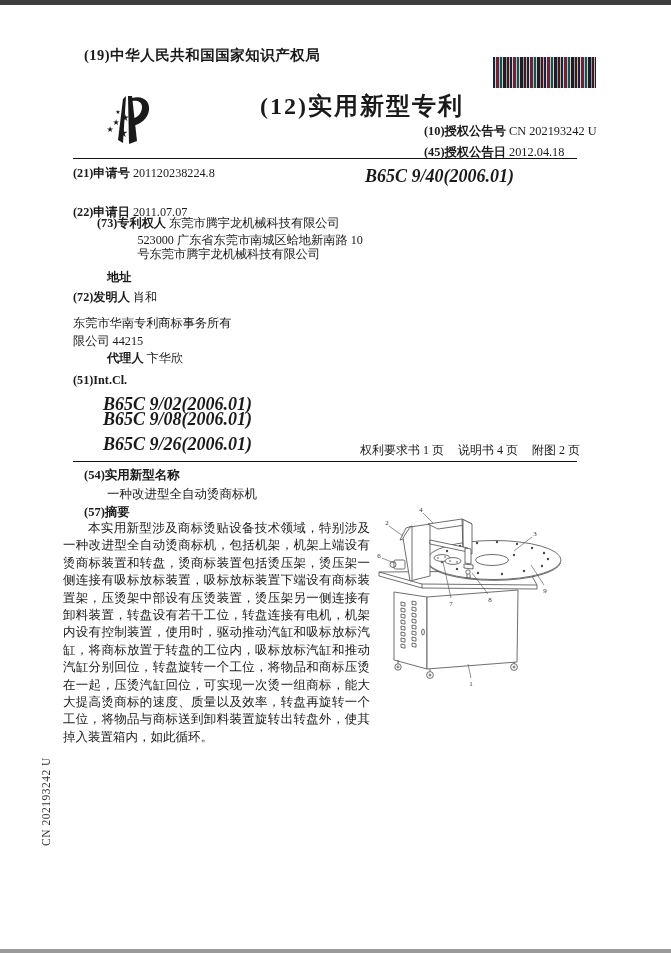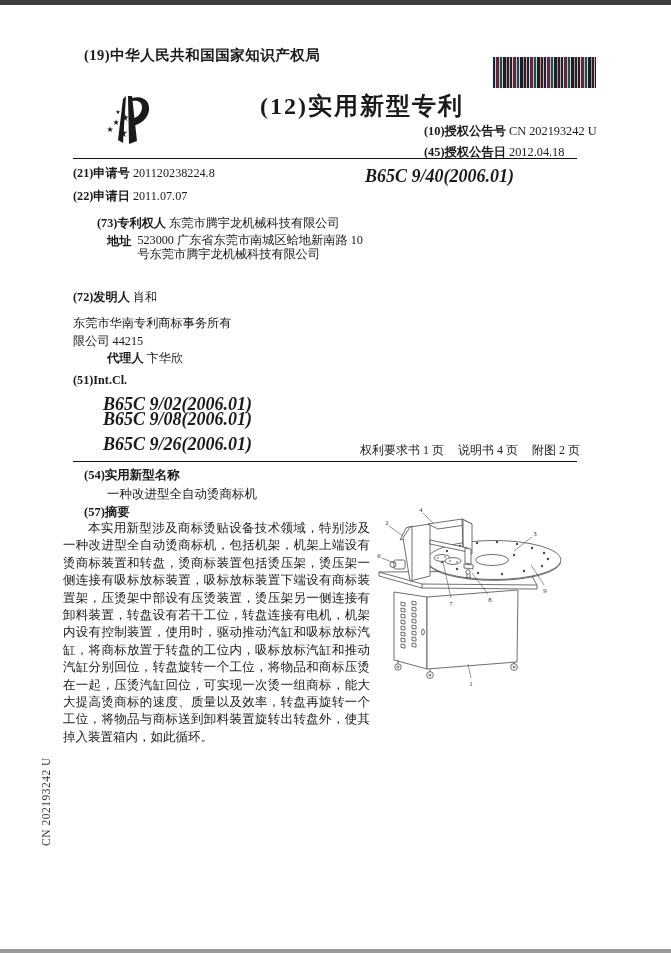--- a/index.html
+++ b/index.html
@@ -22,21 +22,21 @@
   .publine .lbl{font-weight:bold;}
   .pub-no{left:424px;top:123px;}
   .pub-date{left:424px;top:144px;}
   .rule{height:1.2px;background:#111;}
   .rule1{left:73px;top:158px;width:504px;}
   .rule2{left:73px;top:461px;width:504px;}
 
   .bib{font-size:12.2px;white-space:nowrap;}
   .bib .lbl{font-weight:bold;}
   .flexrow{display:flex;white-space:normal;}
-  .flexrow .lbl{white-space:nowrap;font-weight:bold;margin-right:6px;}
+  .flexrow .lbl{white-space:nowrap;font-weight:bold;margin-right:6px;margin-top:36px;}
   .addr-val{width:230px;line-height:14px;}
   .agency-val{width:160px;line-height:18px;}
   .cls{font-size:18px;font-style:italic;font-weight:600;}
   .pages{left:354px;top:442px;width:226px;display:flex;justify-content:flex-end;gap:14px;
          font-size:12px;white-space:nowrap;}
 
   .sec-label{font-size:12.5px;font-weight:bold;}
   .abstract{left:63px;top:520px;width:307px;font-size:12.5px;line-height:17.4px;
             text-align:justify;text-indent:2em;}
   .side-code{left:-20px;top:794px;width:134px;height:15px;text-align:center;
@@ -76,21 +76,21 @@
   <span class="lbl">(45)授权公告日</span>
   <span>2012.04.18</span>
 </div>
 
 <div class="abs rule rule1"></div>
 
 <div class="abs bib" style="left:73px;top:165px;">
   <span class="lbl">(21)申请号</span>
   <span>201120238224.8</span>
 </div>
-<div class="abs bib" style="left:73px;top:188px;">
+<div class="abs bib" style="left:73px;top:204px;">
   <span class="lbl">(22)申请日</span>
   <span>2011.07.07</span>
 </div>
 <div class="abs bib" style="left:73px;top:215px;margin-left:24px;">
   <span class="lbl">(73)专利权人</span>
   <span>东莞市腾宇龙机械科技有限公司</span>
 </div>
 <div class="abs bib flexrow" style="left:107px;top:233px;">
   <span class="lbl">地址</span>
   <span class="addr-val">523000 广东省东莞市南城区蛤地新南路 10 号东莞市腾宇龙机械科技有限公司</span>

